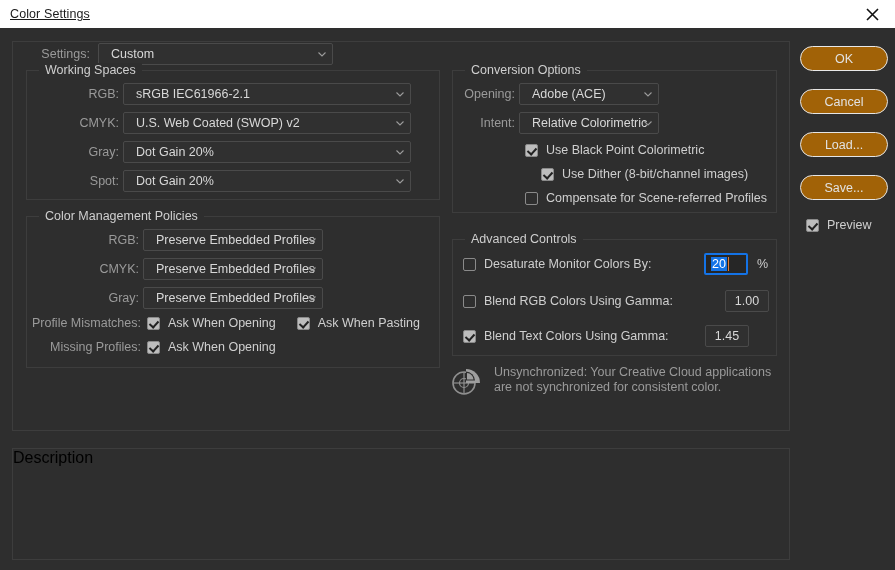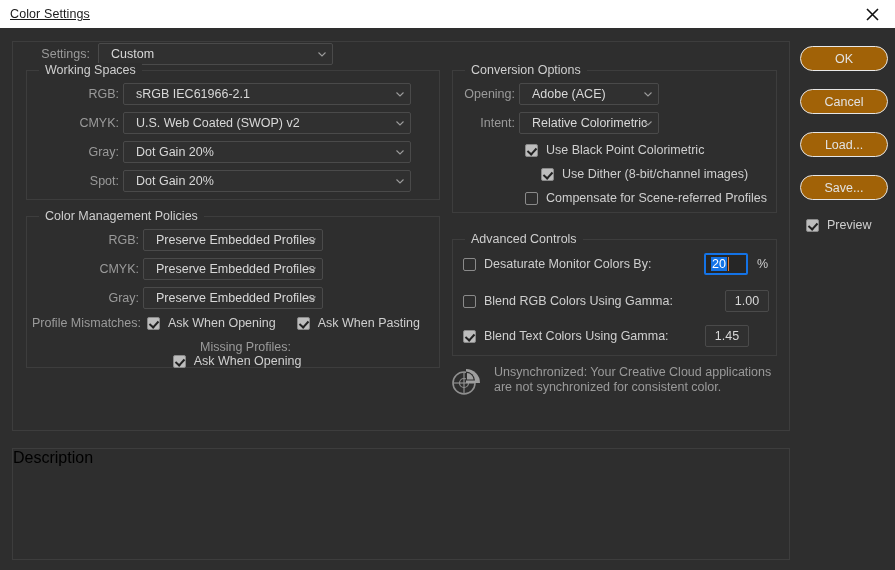--- a/index.html
+++ b/index.html
@@ -269,21 +269,21 @@
       <div class="cb-wrap" style="margin-left:6px;">
         <span class="cbox on"></span>
         <span class="cb-label">Ask When Opening</span>
       </div>
       <div class="cb-wrap" style="margin-left:21px;">
         <span class="cbox on"></span>
         <span class="cb-label">Ask When Pasting</span>
       </div>
     </div>
 
-    <div class="row" style="left:0px; top:123px; width:414px;flex-direction:column;">
+    <div class="row" style="left:0px; top:123px; width:414px;">
       <span class="lbl" style="width:114px; display:inline-block;">Missing Profiles:</span>
       <div class="cb-wrap" style="margin-left:6px;">
         <span class="cbox on"></span>
         <span class="cb-label">Ask When Opening</span>
       </div>
     </div>
   </div>
 
   <div class="group" style="left:452px; top:42px; width:325px; height:143px;">
     <span class="legend">Conversion Options</span>

